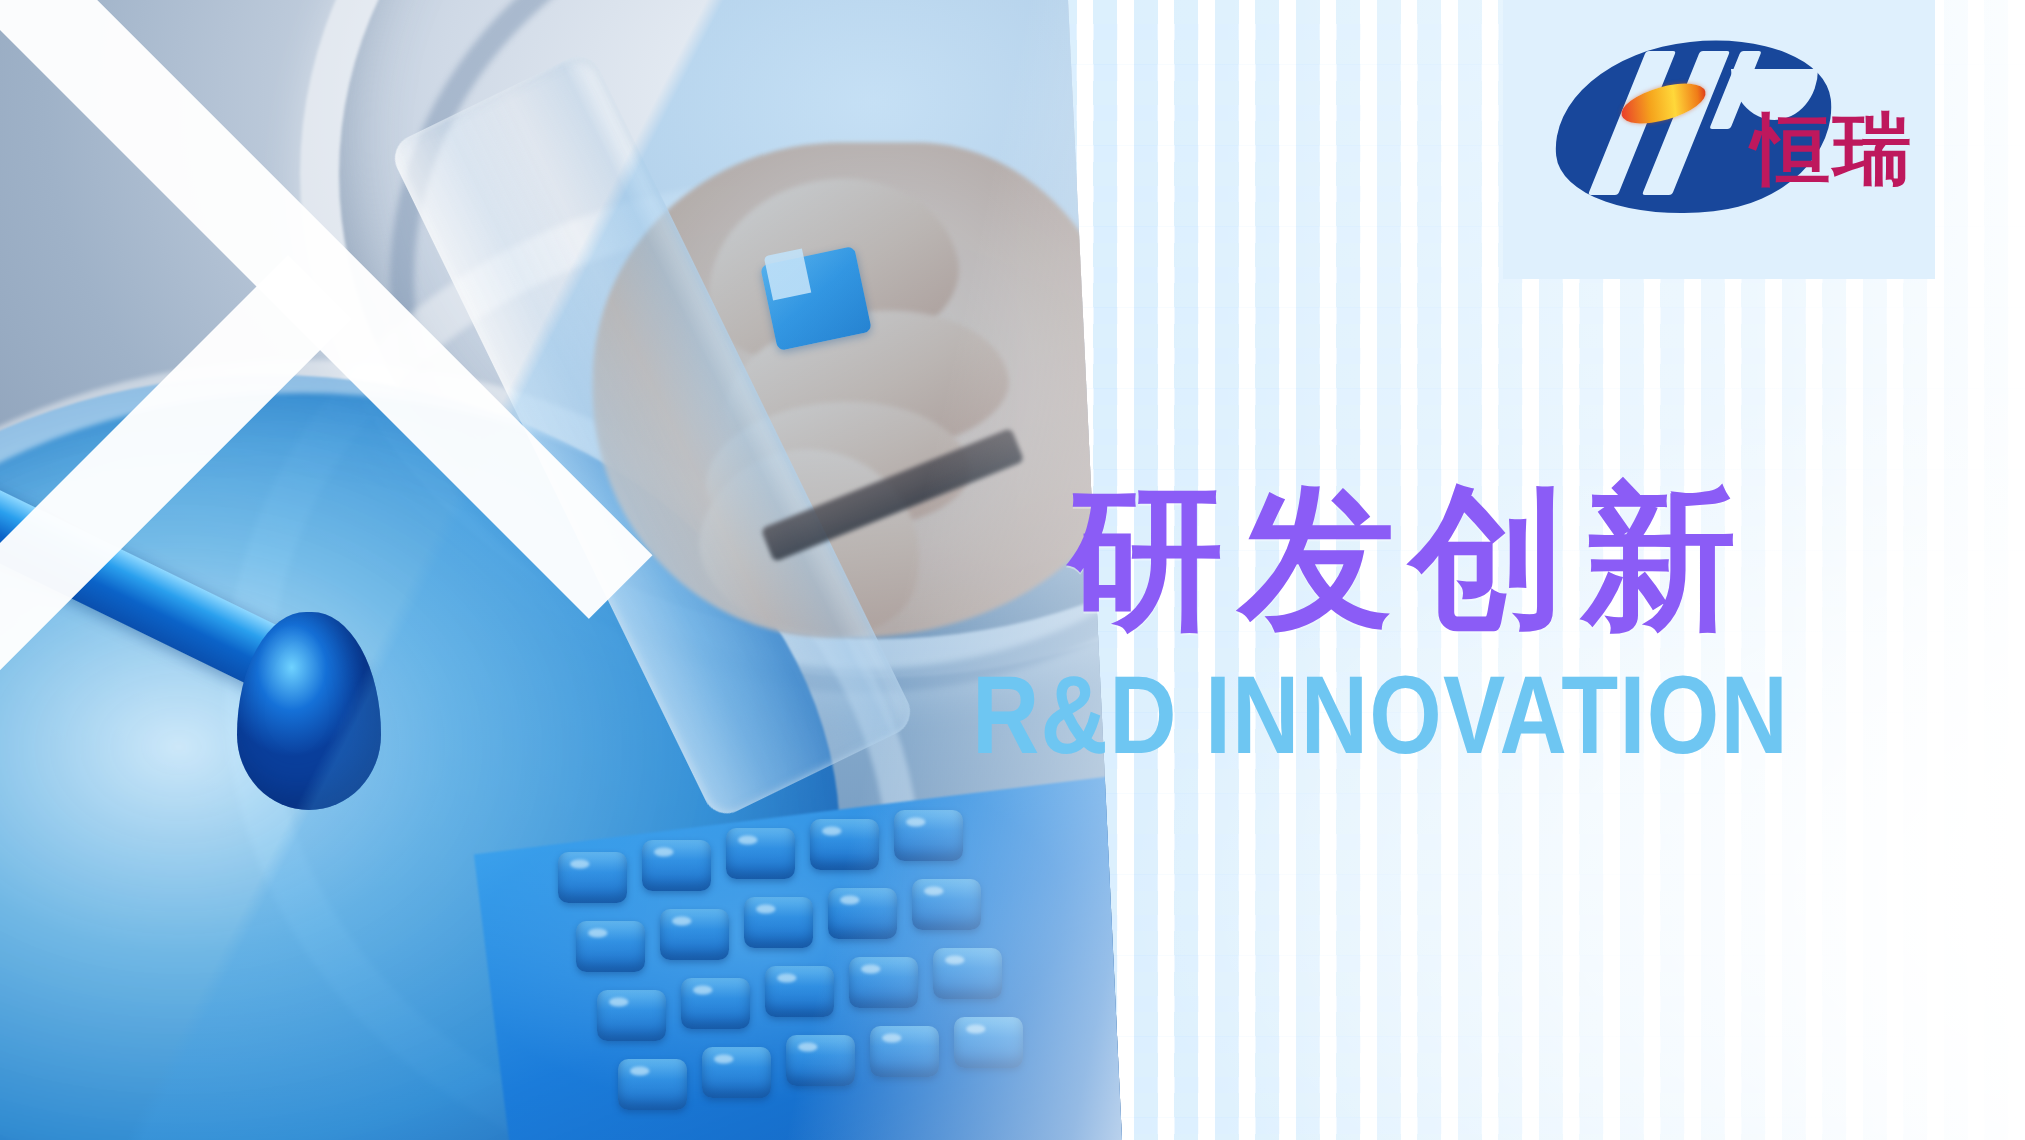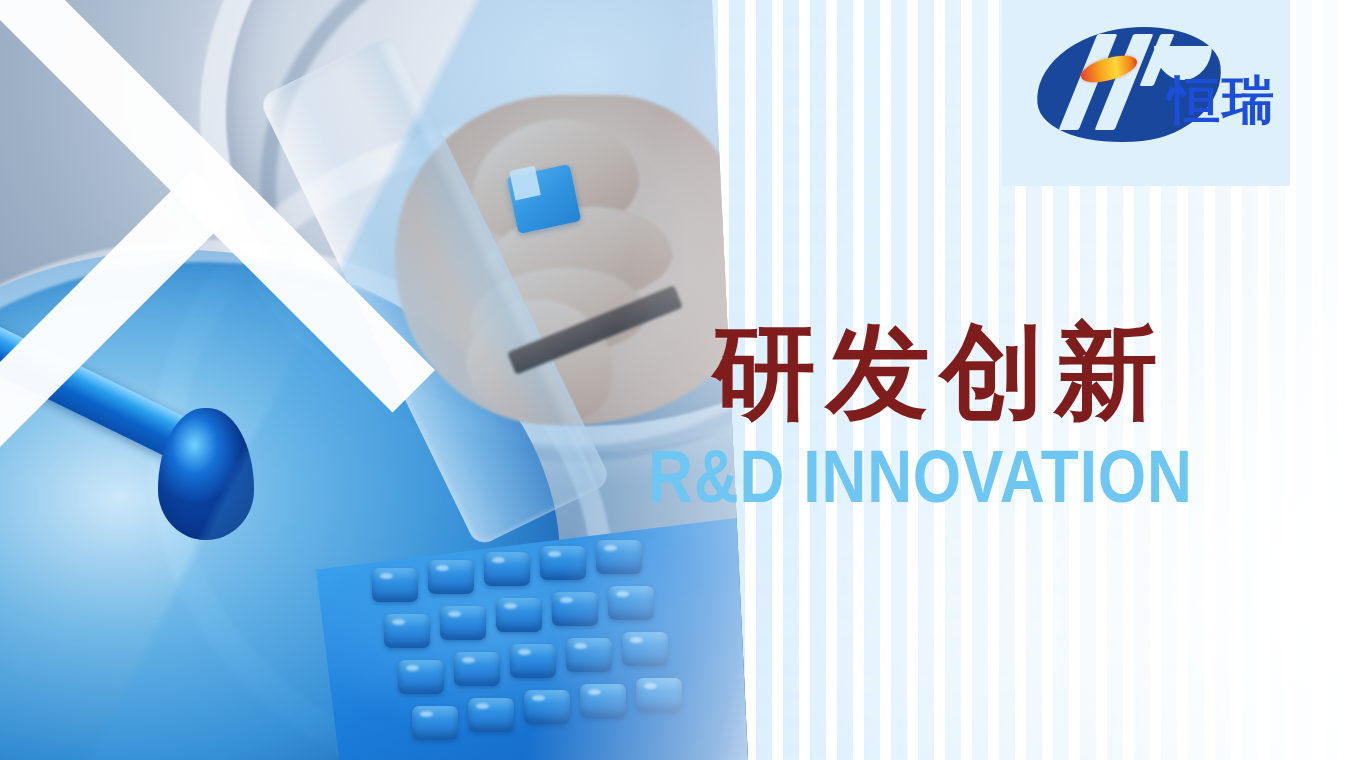--- a/index.html
+++ b/index.html
@@ -326,38 +326,38 @@
     transform: rotate(-16deg);
     background: linear-gradient(100deg, #e8352c 0%, #f5a31c 35%, #ffd83a 62%, #f07c18 88%, #d8291f 100%);
     box-shadow: 0 0 3px rgba(220,80,20,0.5);
   }
   .lg-text {
     position: absolute;
     left: 132px; top: 52px;
     font-size: 52px;
     font-weight: 700;
     letter-spacing: 2px;
-    color: #1d4ed8;
+    color: #be185d;
     line-height: 1;
     font-family: "DejaVu Sans", "Liberation Sans", sans-serif;
     white-space: nowrap;
   }
 
   
   .headline {
     position: absolute;
     left: 712px;
     top: 318px;
     width: 600px;
   }
   .title-cn {
     font-size: 104px;
     line-height: 1.04;
     font-weight: 700;
-    color: #7f1d1d;
+    color: #8b5cf6;
     letter-spacing: 10px;
     white-space: nowrap;
     font-family: "DejaVu Sans", "Liberation Sans", sans-serif;
     text-shadow: 0 1px 0 rgba(255,255,255,0.35);
   }
   .title-en {
     margin-top: 14px;
     margin-left: -64px;
     font-size: 74px;
     line-height: 1;

